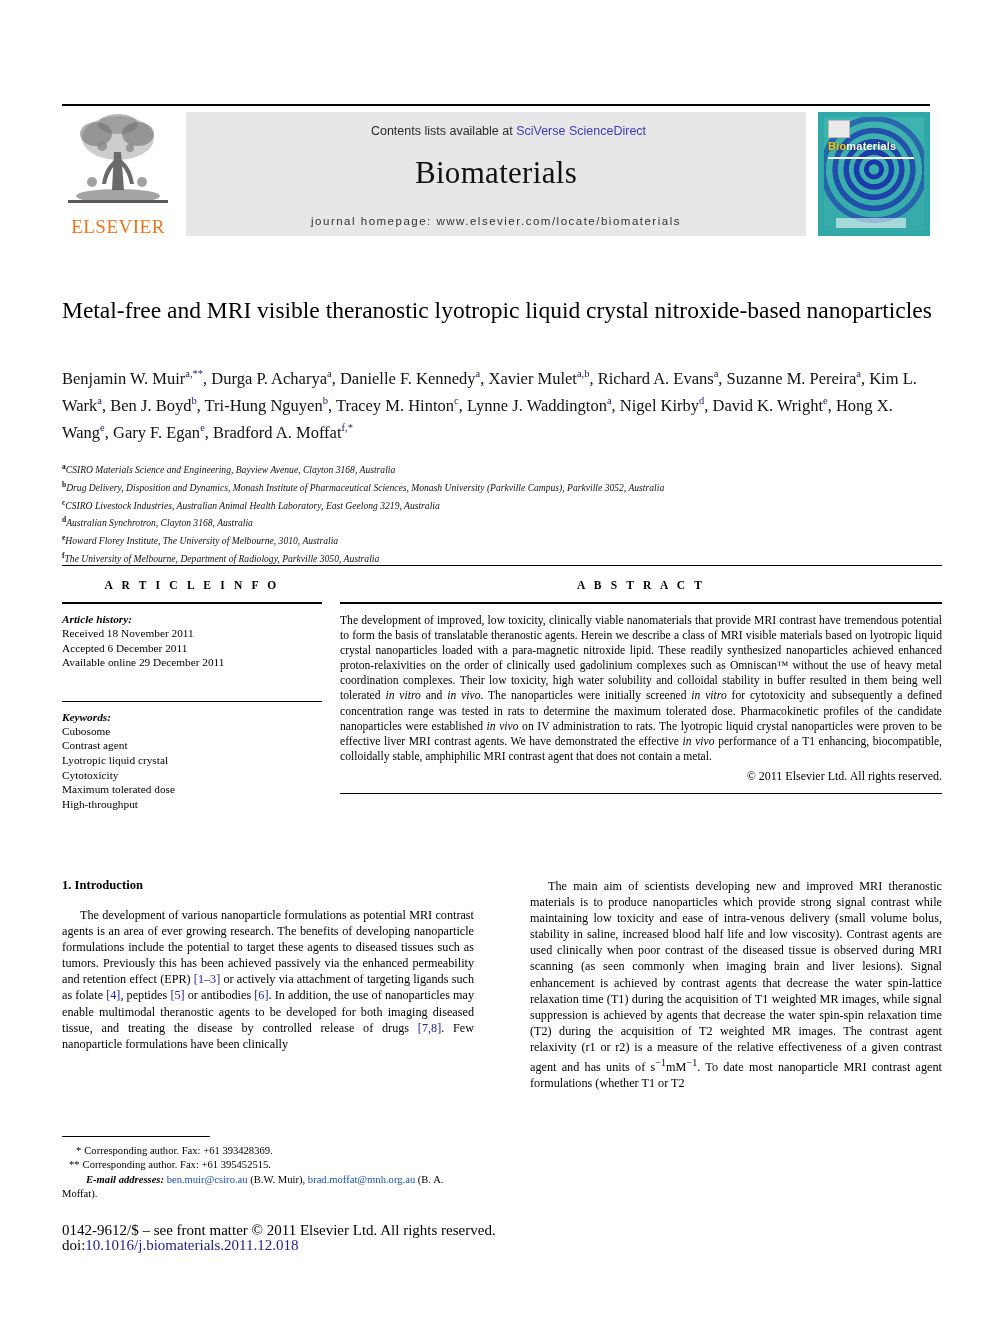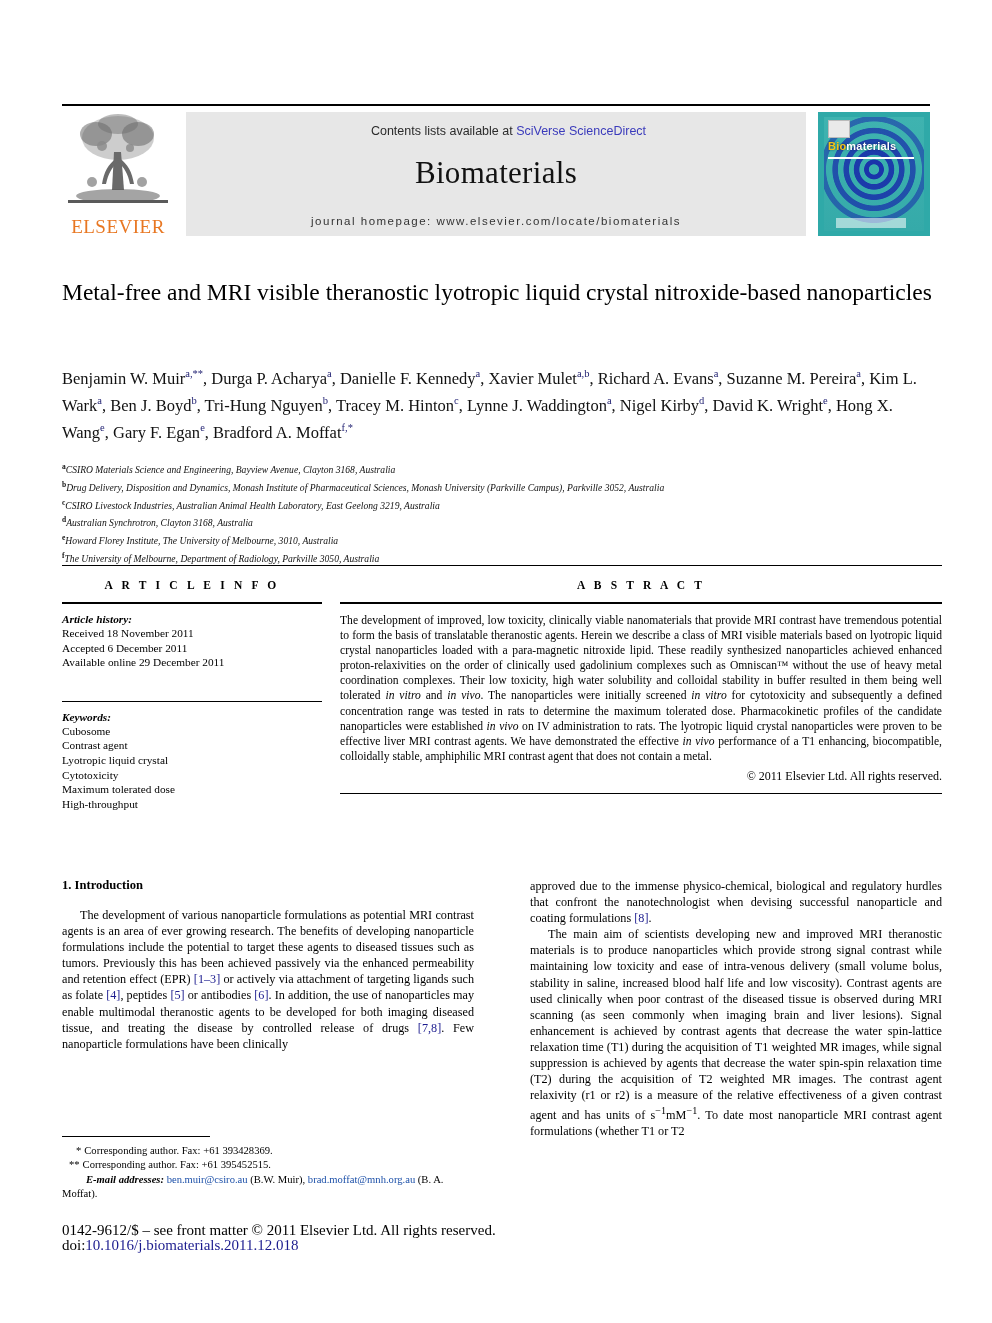--- a/index.html
+++ b/index.html
@@ -163,21 +163,21 @@
     position: absolute;
     left: 18px; bottom: 8px;
     width: 70px; height: 10px;
     background: rgba(255,255,255,.55);
   }
 
   
   .paper-title {
     position: absolute;
     left: 62px;
-    top: 277px;
+    top: 295px;
     width: 880px;
     font-family: "Liberation Serif", serif;
     font-size: 23.5px;
     line-height: 30px;
     color: #000;
     font-weight: normal;
   }
   .authors {
     position: absolute;
     left: 62px;
@@ -446,21 +446,20 @@
       <div class="abs-bottom-rule"></div>
     </div>
   </div>
 
   <div class="body-cols">
     <div class="bcol left">
       <div class="body-head">1.  Introduction</div>
       <p class="body-p">The development of various nanoparticle formulations as potential MRI contrast agents is an area of ever growing research. The benefits of developing nanoparticle formulations include the potential to target these agents to diseased tissues such as tumors. Previously this has been achieved passively via the enhanced permeability and retention effect (EPR) <span class="ref">[1–3]</span> or actively via attachment of targeting ligands such as folate <span class="ref">[4]</span>, peptides <span class="ref">[5]</span> or antibodies <span class="ref">[6]</span>. In addition, the use of nanoparticles may enable multimodal theranostic agents to be developed for both imaging diseased tissue, and treating the disease by controlled release of drugs <span class="ref">[7,8]</span>. Few nanoparticle formulations have been clinically</p>
     </div>
     <div class="bcol right">
-      <p class="body-p cont">approved due to the immense physico-chemical, biological and regulatory hurdles that confront the nanotechnologist when devising successful nanoparticle and coating formulations <span class="ref">[8]</span>.</p>
       <p class="body-p">The main aim of scientists developing new and improved MRI theranostic materials is to produce nanoparticles which provide strong signal contrast while maintaining low toxicity and ease of intra-venous delivery (small volume bolus, stability in saline, increased blood half life and low viscosity). Contrast agents are used clinically when poor contrast of the diseased tissue is observed during MRI scanning (as seen commonly when imaging brain and liver lesions). Signal enhancement is achieved by contrast agents that decrease the water spin-lattice relaxation time (T1) during the acquisition of T1 weighted MR images, while signal suppression is achieved by agents that decrease the water spin-spin relaxation time (T2) during the acquisition of T2 weighted MR images. The contrast agent relaxivity (r1 or r2) is a measure of the relative effectiveness of a given contrast agent and has units of s<sup>−1</sup>mM<sup>−1</sup>. To date most nanoparticle MRI contrast agent formulations (whether T1 or T2</p>
     </div>
   </div>
 
   <div class="footnotes">
     <div class="fn-rule"></div>
     <div class="fn-line" style="padding-left:14px;">
       <span class="mark">*</span><span>Corresponding author. Fax: +61 393428369.</span>
     </div>
     <div class="fn-line" style="padding-left:7px;">

